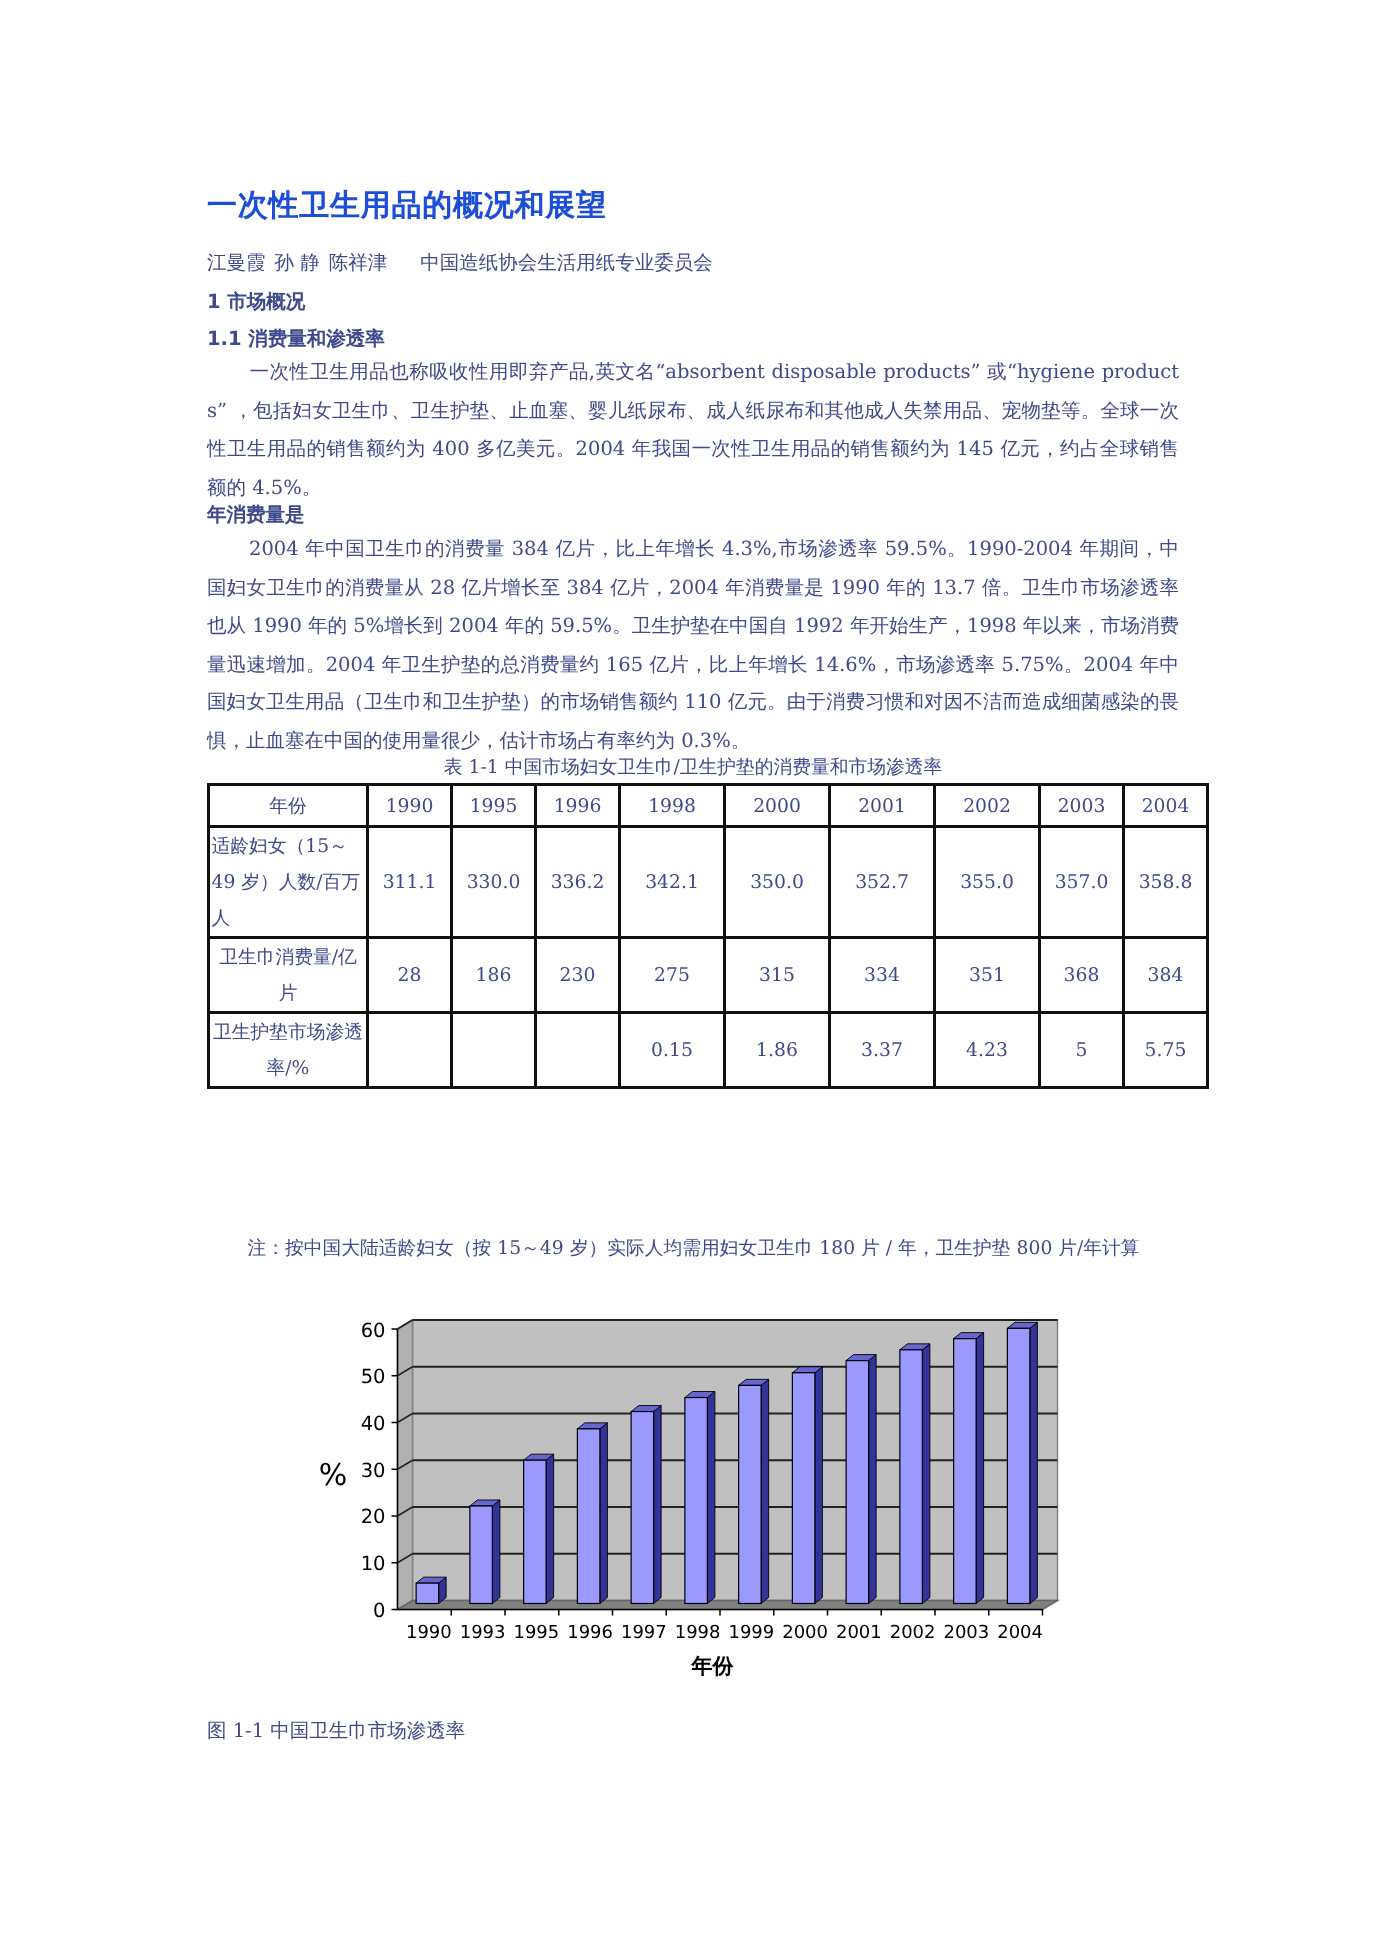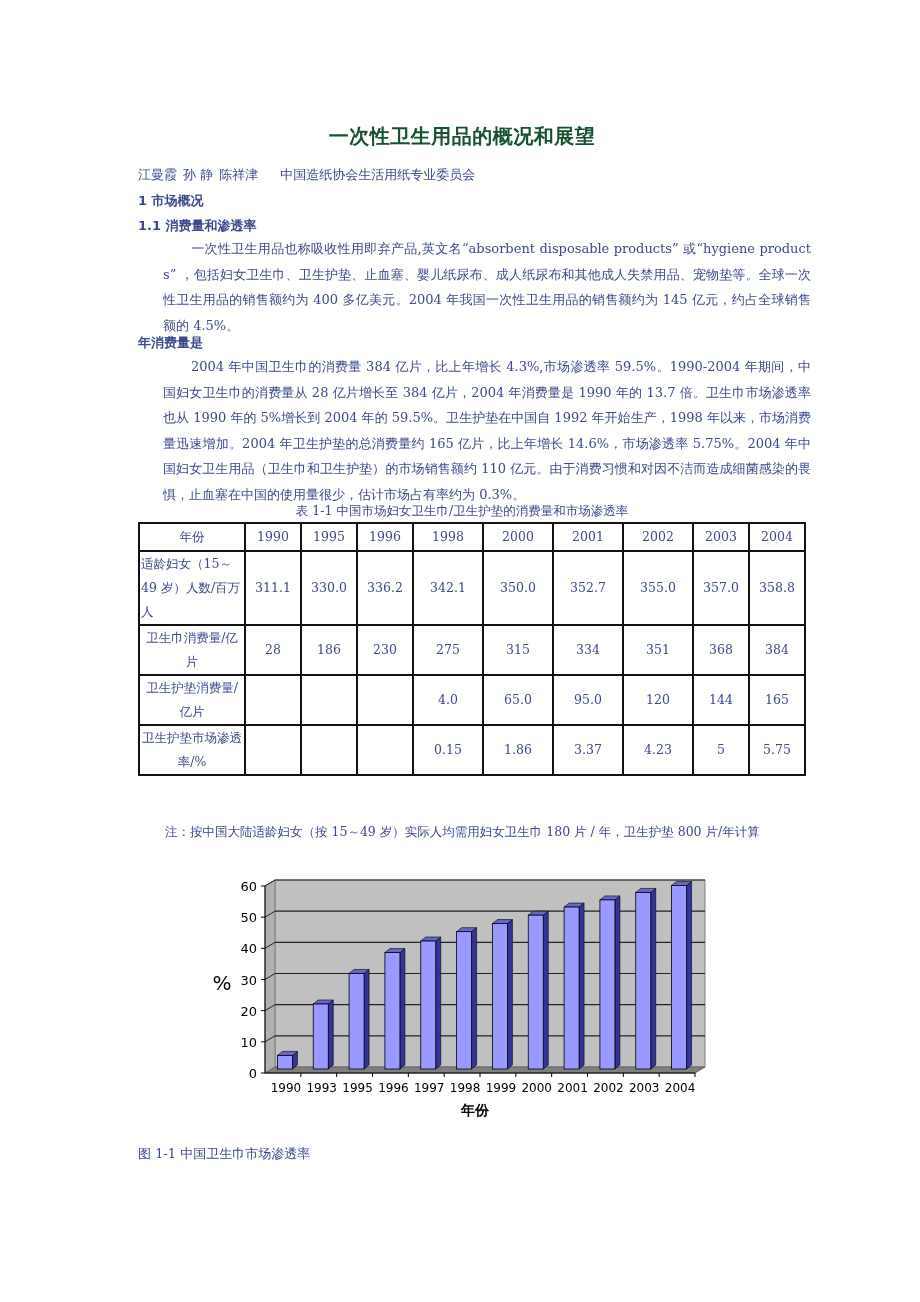--- a/index.html
+++ b/index.html
@@ -1,29 +1,29 @@
 <!DOCTYPE html>
 <html><head>
 <meta charset="utf-8">
 <style>
   html, body { margin: 0; padding: 0; background: #ffffff; }
   body { width: 920px; height: 1302px; position: relative; overflow: hidden;
          font-family: "DejaVu Serif", "Liberation Serif", serif; color: #3d4a8c; }
   .page { position: absolute; left: 138px; top: 0; width: 648px; }
-  .title { position: absolute; top: 123px; left: 0; width: 648px; text-align: center;
+  .title { position: absolute; top: 123px; left: 0; width: 648px; text-align: left;
            font-family: "DejaVu Sans", "Liberation Sans", sans-serif; font-weight: bold;
-           font-size: 20px; color: #14532d; letter-spacing: 0.5px; }
+           font-size: 20px; color: #1d4ed8; letter-spacing: 0.5px; }
   .authors { position: absolute; top: 166px; left: 0; width: 648px; text-align: left; font-size: 13px; }
   .authors span { margin-right: 6px; }
   .h1 { position: absolute; top: 192px; left: 0; font-size: 13px; font-weight: bold;
         font-family: "DejaVu Sans", "Liberation Sans", sans-serif; }
   .h2 { position: absolute; top: 217px; left: 0; font-size: 13px; font-weight: bold;
         font-family: "DejaVu Sans", "Liberation Sans", sans-serif; }
   .para { position: absolute; left: 0; width: 648px; font-size: 13px; line-height: 25.5px;
-          text-align: justify; word-break: break-all; margin-left: 25px; }
+          text-align: justify; word-break: break-all; }
   .para .indent { display: inline-block; width: 28px; }
   .p1 { top: 236px; }
   .h3 { position: absolute; top: 334px; left: 0; font-size: 13px; font-weight: bold;
         font-family: "DejaVu Sans", "Liberation Sans", sans-serif; }
   .p2 { top 0; top: 354px; }
   .table-caption { position: absolute; top: 503px; left: 0; width: 648px; text-align: center; font-size: 12.5px; }
   table.data { position: absolute; top: 522px; left: 0; width: 646px; border-collapse: collapse;
                font-size: 12.5px; table-layout: fixed; }
   table.data td { border: 2px solid #111; text-align: center; padding: 0; line-height: 24px; }
   table.data td.rowhead { text-align: center; padding: 0 1px; }
@@ -91,32 +91,20 @@
       <td class="rowhead">卫生巾消费量/亿片</td>
       <td>28</td>
       <td>186</td>
       <td>230</td>
       <td>275</td>
       <td>315</td>
       <td>334</td>
       <td>351</td>
       <td>368</td>
       <td>384</td>
-    </tr>
-    <tr style="height:49px">
-      <td class="rowhead">卫生护垫消费量/亿片</td>
-      <td></td>
-      <td></td>
-      <td></td>
-      <td>4.0</td>
-      <td>65.0</td>
-      <td>95.0</td>
-      <td>120</td>
-      <td>144</td>
-      <td>165</td>
     </tr>
     <tr style="height:49px">
       <td class="rowhead">卫生护垫市场渗透率/%</td>
       <td></td>
       <td></td>
       <td></td>
       <td>0.15</td>
       <td>1.86</td>
       <td>3.37</td>
       <td>4.23</td>

